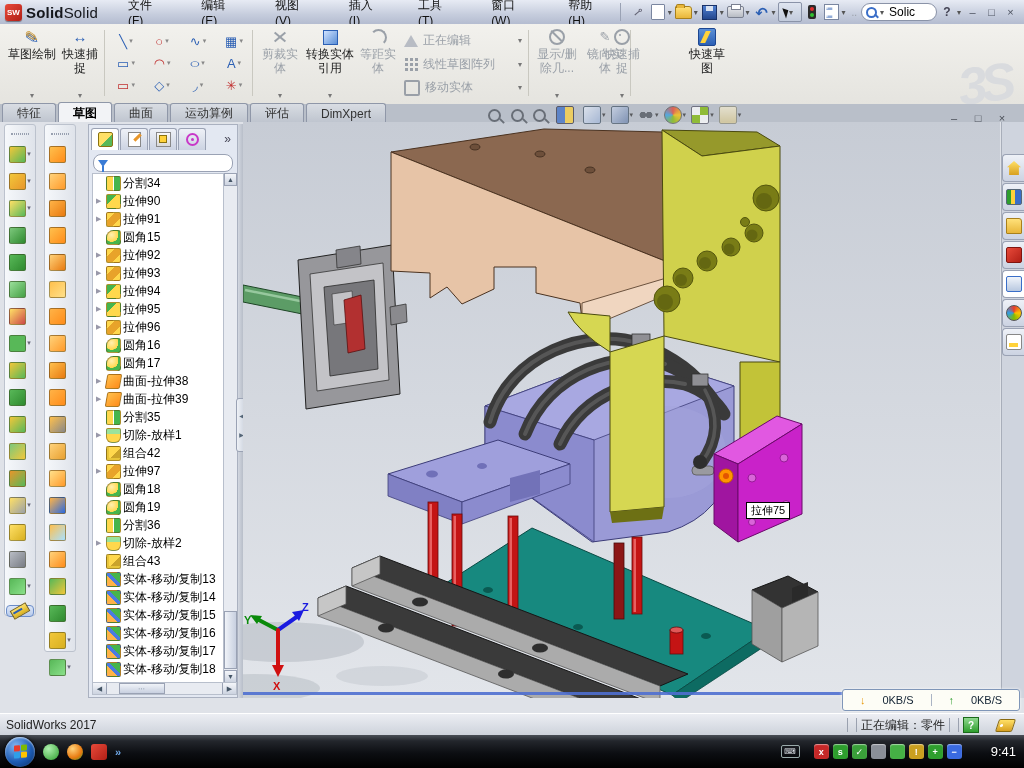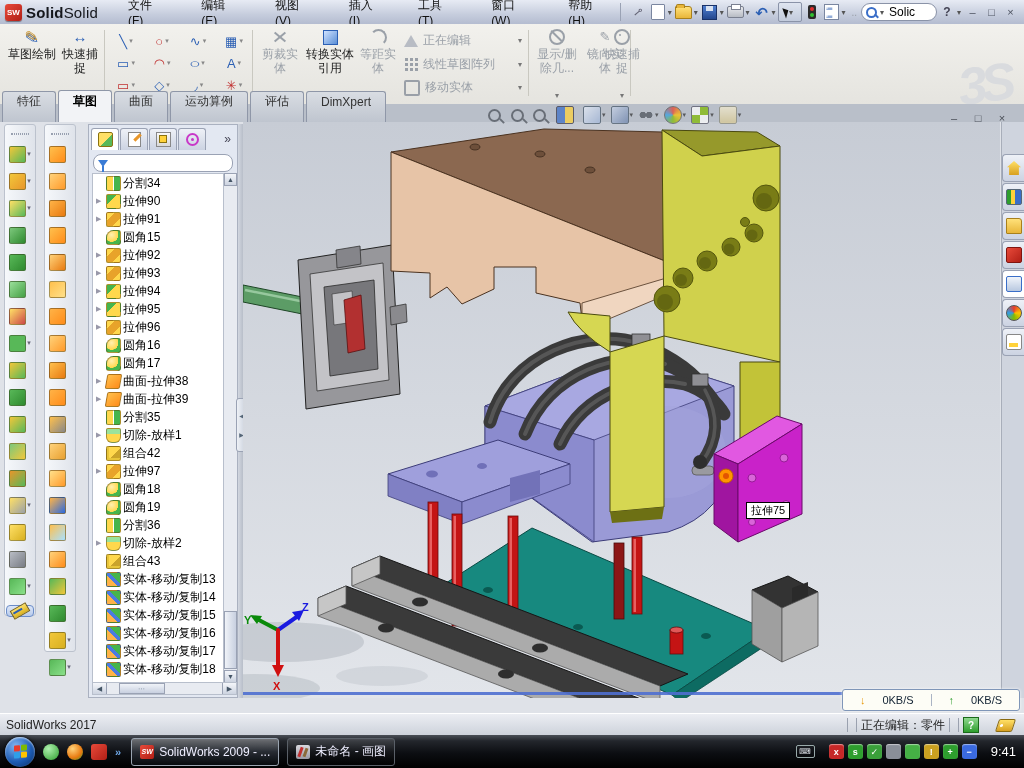--- a/index.html
+++ b/index.html
@@ -71,21 +71,21 @@
   .ic-qsketch::after{content:"";position:absolute;left:4px;top:2px;width:5px;height:12px;background:#ffd23a;transform:skewX(-25deg);}
   .ic-target{width:12px;height:12px;border:2px solid #9aa0a8;border-radius:50%;position:relative;}
   .ic-target::after{content:"";position:absolute;left:3px;top:3px;width:2px;height:2px;background:#9aa0a8;border-radius:50%;}
   .ic-nocircle{width:12px;height:12px;border:2px solid #9aa0a8;border-radius:50%;position:relative;}
   .ic-nocircle::after{content:"";position:absolute;left:-2px;top:4px;width:15px;height:2px;background:#9aa0a8;transform:rotate(45deg);}
   #dslogo{right:14px;top:30px;font-size:52px;font-style:italic;font-weight:bold;color:#d9dbde;
     letter-spacing:-6px;transform:rotate(-8deg);}
 
   
   #cmtabs{left:0;top:104px;width:1024px;height:18px;background:#b9bfc9;display:flex;align-items:flex-end;padding-left:2px;box-sizing:border-box;}
-  .cmtab{height:17px;padding:1px 14px 12px;background:linear-gradient(#d9dde3,#bfc5cf);border:1px solid #8f97a8;border-bottom:none;
+  .cmtab{height:17px;padding:1px 14px 0;background:linear-gradient(#d9dde3,#bfc5cf);border:1px solid #8f97a8;border-bottom:none;
     border-radius:3px 3px 0 0;margin-right:2px;color:#333;display:flex;align-items:center;}
   .cmtab.active{background:#f2f3f6;color:#000;height:18px;font-weight:bold;}
 
   
   .vtb{top:124px;width:32px;background:linear-gradient(90deg,#f6f8fb,#dfe3ea);border:1px solid #bcc2cd;border-radius:3px;
     display:flex;flex-direction:column;align-items:center;padding-top:8px;gap:7px;box-sizing:border-box;}
   .vtb::before{content:"";width:18px;height:3px;border-top:1px dotted #98a0b0;border-bottom:1px dotted #98a0b0;margin-bottom:2px;}
   .ltb-cell{display:flex;align-items:center;gap:1px;height:20px;}
   .ltb-ic{width:15px;height:15px;border-radius:2px;border:1px solid rgba(60,60,30,.45);
     background:linear-gradient(135deg,var(--c1,#ddd),var(--c2,#999));}
@@ -209,21 +209,21 @@
   .task.active{background:linear-gradient(rgba(255,255,255,.32),rgba(160,175,195,.18) 48%,rgba(20,30,40,.3));border-color:#9aa4b0;}
   .tk-ic{width:14px;height:14px;border-radius:2px;flex:0 0 auto;display:flex;align-items:center;justify-content:center;}
   .tk-ic.solidworks{background:linear-gradient(135deg,#e84a3a,#b11f16);color:#fff;font-size:7px;font-weight:bold;}
   .tk-ic.paint{background:linear-gradient(#d8d8de,#9a9aa4);position:relative;}
   .tk-ic.paint::after{content:"";position:absolute;left:3px;top:2px;width:3px;height:10px;background:#c03030;transform:rotate(20deg);}
   .tk-ic.paint::before{content:"";position:absolute;left:8px;top:3px;width:3px;height:9px;background:#8a6a3a;transform:rotate(20deg);}
   #tray{margin-left:auto;display:flex;align-items:center;gap:4px;padding-right:8px;color:#fff;}
   .kbd{color:#dfe3ea;font-size:8px;border:1px solid #9aa;border-radius:2px;padding:1px 2px;letter-spacing:1px;margin-right:10px;}
   .trayi{width:15px;height:15px;border-radius:3px;display:flex;align-items:center;justify-content:center;
     color:#fff;font-size:9px;font-weight:bold;background:var(--c,#888);box-shadow:inset 0 1px 1px rgba(255,255,255,.5);}
-  #clock{font-size:13px;color:#fff;margin-left:10px;text-shadow:0 1px 2px #000;text-align:center;}
+  #clock{font-size:13px;color:#fff;margin-left:25px;text-shadow:0 1px 2px #000;text-align:center;}
 </style>
 </head>
 <body>
 
 <div id="app">
 
   <div id="titlebar" class="abs">
     <div class="swcube">SW</div>
     <div class="brand"><b>Solid</b><span>Solid</span></div>
     <div id="menubar">
@@ -408,20 +408,26 @@
         </span>
       <span class="lbl">镜向实体</span>
     </div>
     <div class="rsep" style="left:630px"></div>
     <div class="rb-big rb-dis" style="left:601px;width:42px">
       <span class="g-ic">
           <span class="ic-target"></span>
         </span>
       <span class="lbl">快速捕捉</span>
         <span class="rb-caret">▾</span>
+    </div>
+    <div class="rb-big" style="left:684px;width:46px">
+      <span class="g-ic">
+          <i class="ic-qsketch"></i>
+        </span>
+      <span class="lbl">快速草图</span>
     </div>
     <div id="dslogo" class="abs">3S</div>
   </div>
 
   <div id="cmtabs" class="abs">
 
   <div class="cmtab">特征</div>
       <div class="cmtab active">草图</div>
       <div class="cmtab">曲面</div>
       <div class="cmtab">运动算例</div>
@@ -1041,35 +1047,20 @@
           <i style="background:#2e9fe8"></i>
           <i style="background:#ffc300"></i>
       </span>
     </div>
     <div class="ql">
       <span class="qli" style="background:radial-gradient(circle at 35% 30%,#aef0ae,#2e9e2e)"></span>
       <span class="qli" style="background:radial-gradient(circle at 35% 30%,#ffd27a,#e87a10 60%,#2e9e2e)"></span>
       <span class="qli" style="border-radius:3px;background:linear-gradient(135deg,#e84a3a,#b11f16)"></span>
       <span class="chev">»</span>
     </div>
-    <div style="display:flex">
-
-    <div class="task active">
-          <i class="tk-ic solidworks">
-            <u style="text-decoration:none">SW</u>
-          </i>
-          <span>SolidWorks 2009 - ...</span>
-        </div>
-        <div class="task">
-          <i class="tk-ic paint">
-            <u style="text-decoration:none"></u>
-          </i>
-          <span>未命名 - 画图</span>
-        </div>
-      </div>
     <div id="tray">
       <span class="kbd">⌨</span>
       <span style="display:flex;gap:4px">
 
       <span class="trayi" style="--c: #c62828;">x</span>
           <span class="trayi" style="--c: #2e9e2e;">s</span>
           <span class="trayi" style="--c: #3aa03a;">✓</span>
           <span class="trayi" style="--c: #8a8f98;"></span>
           <span class="trayi" style="--c: #45b045;"></span>
           <span class="trayi" style="--c: #caa020;">!</span>

